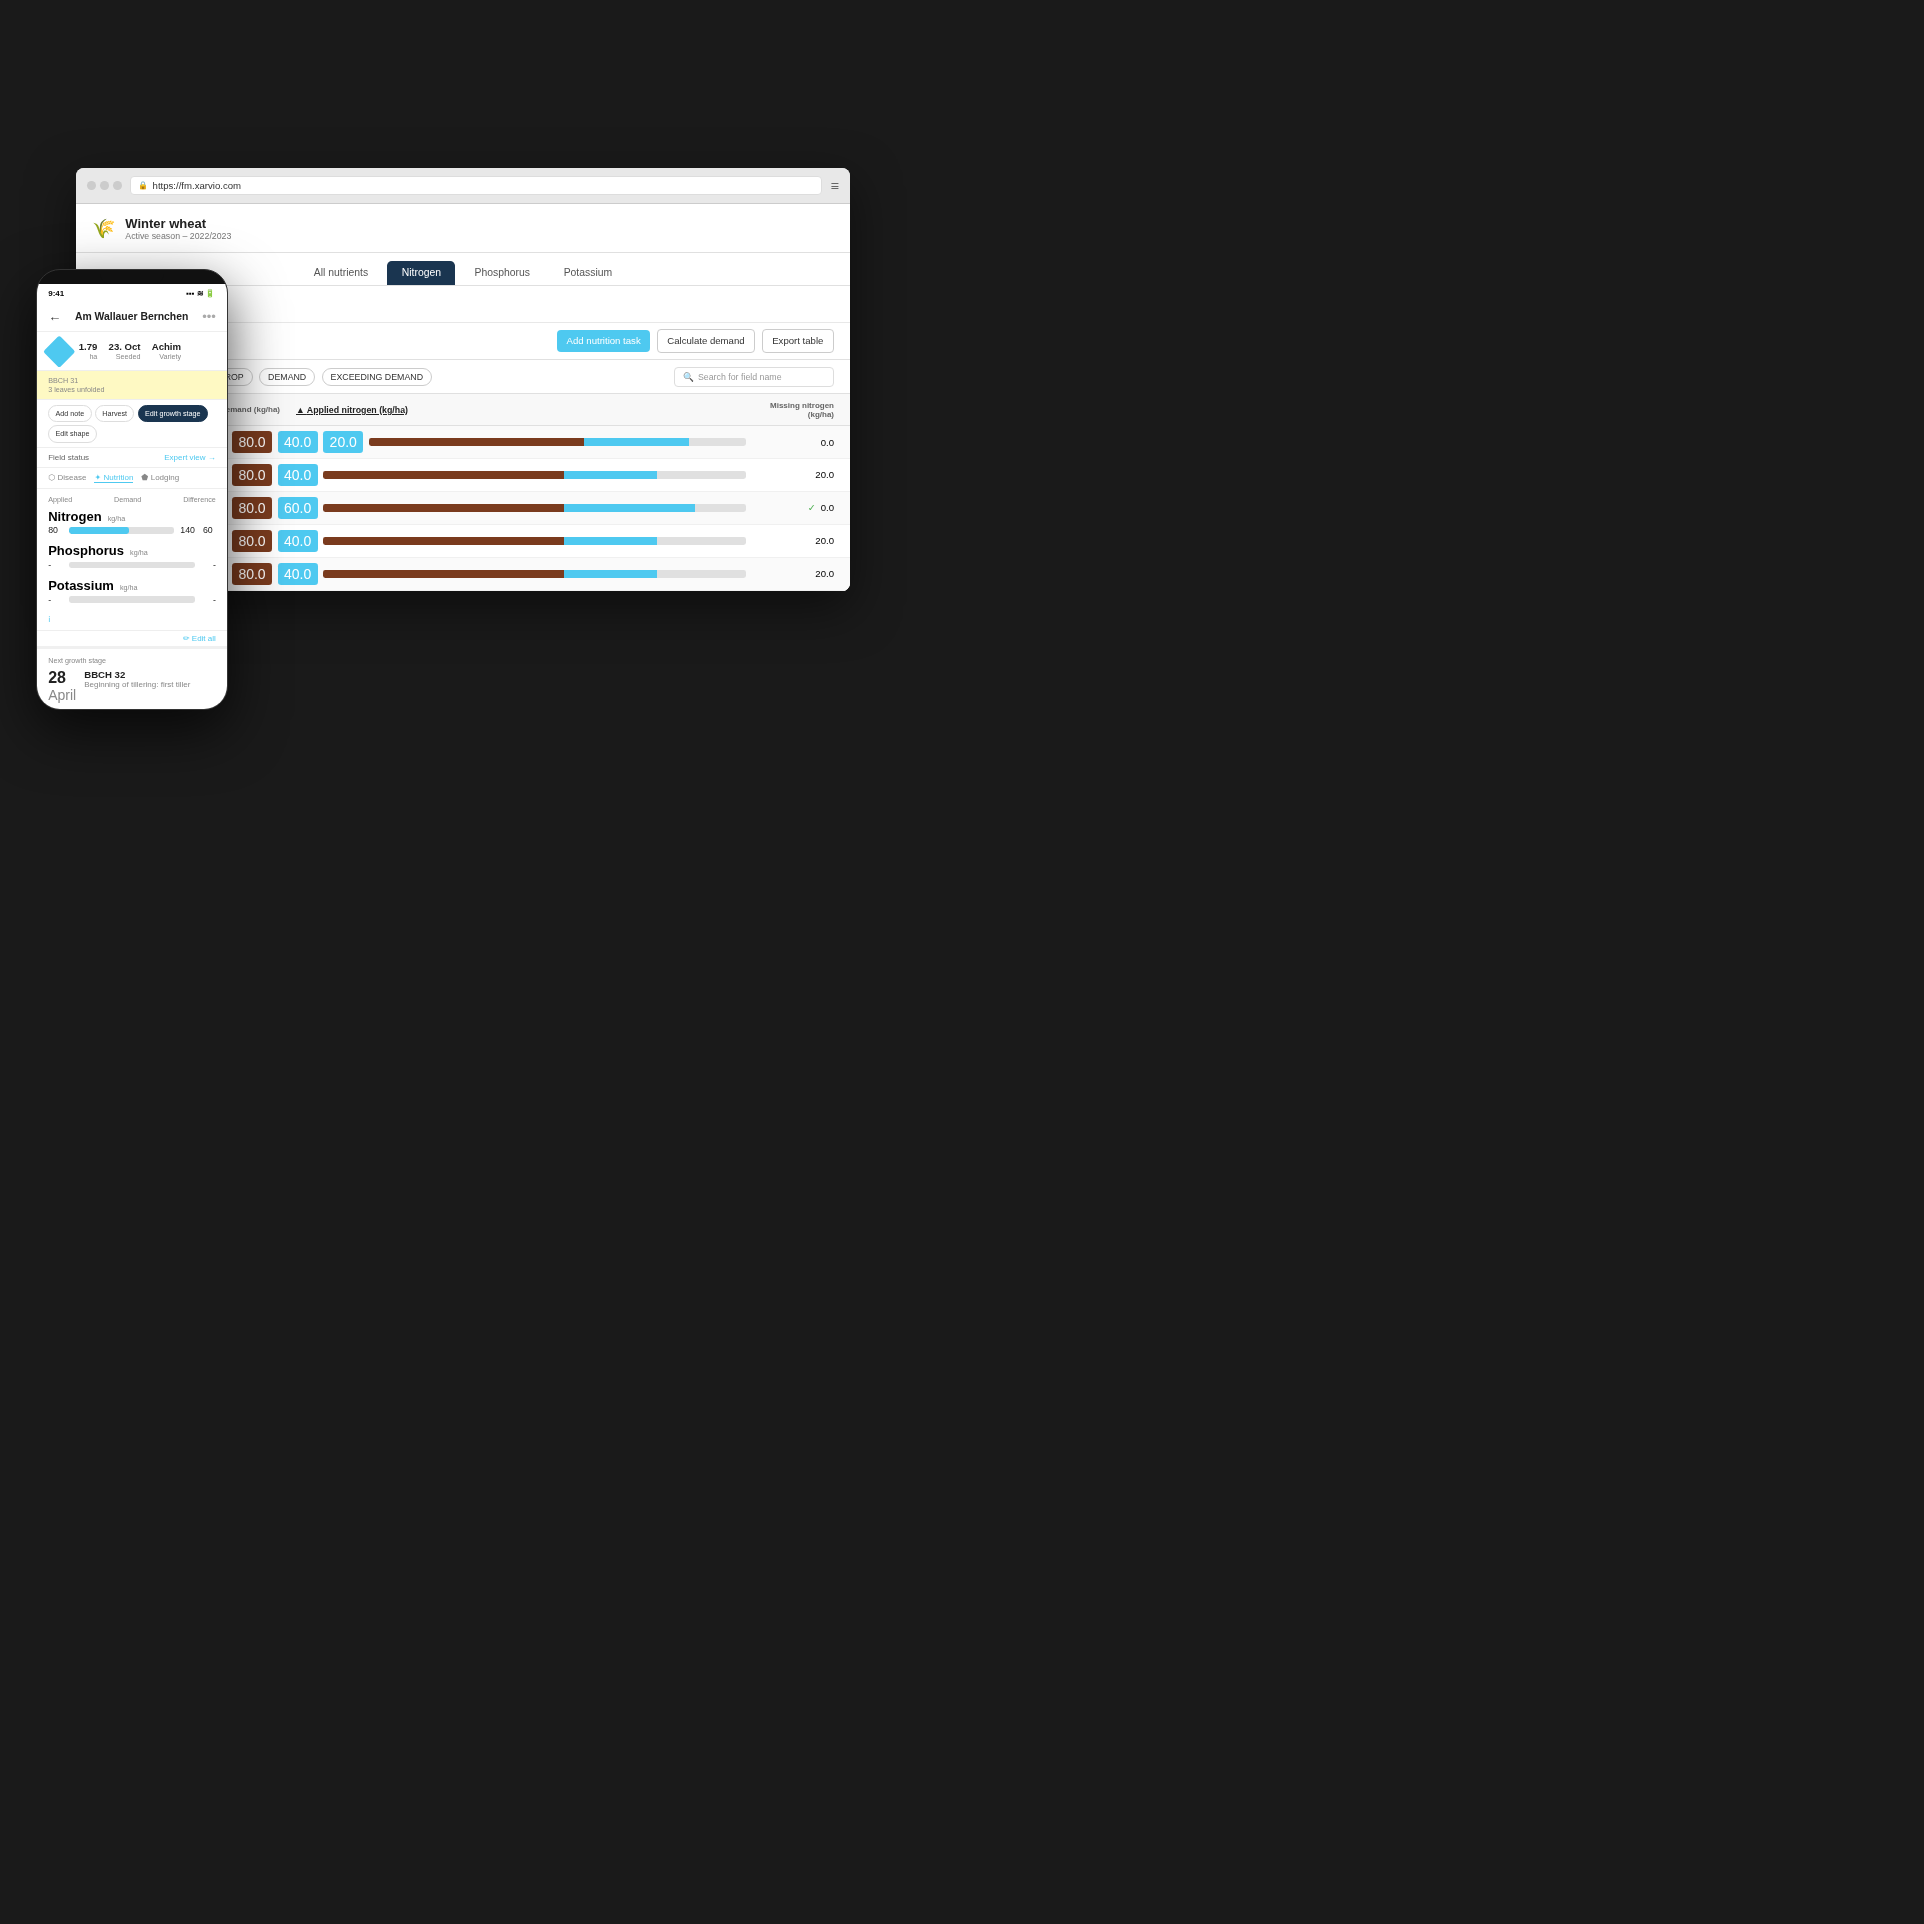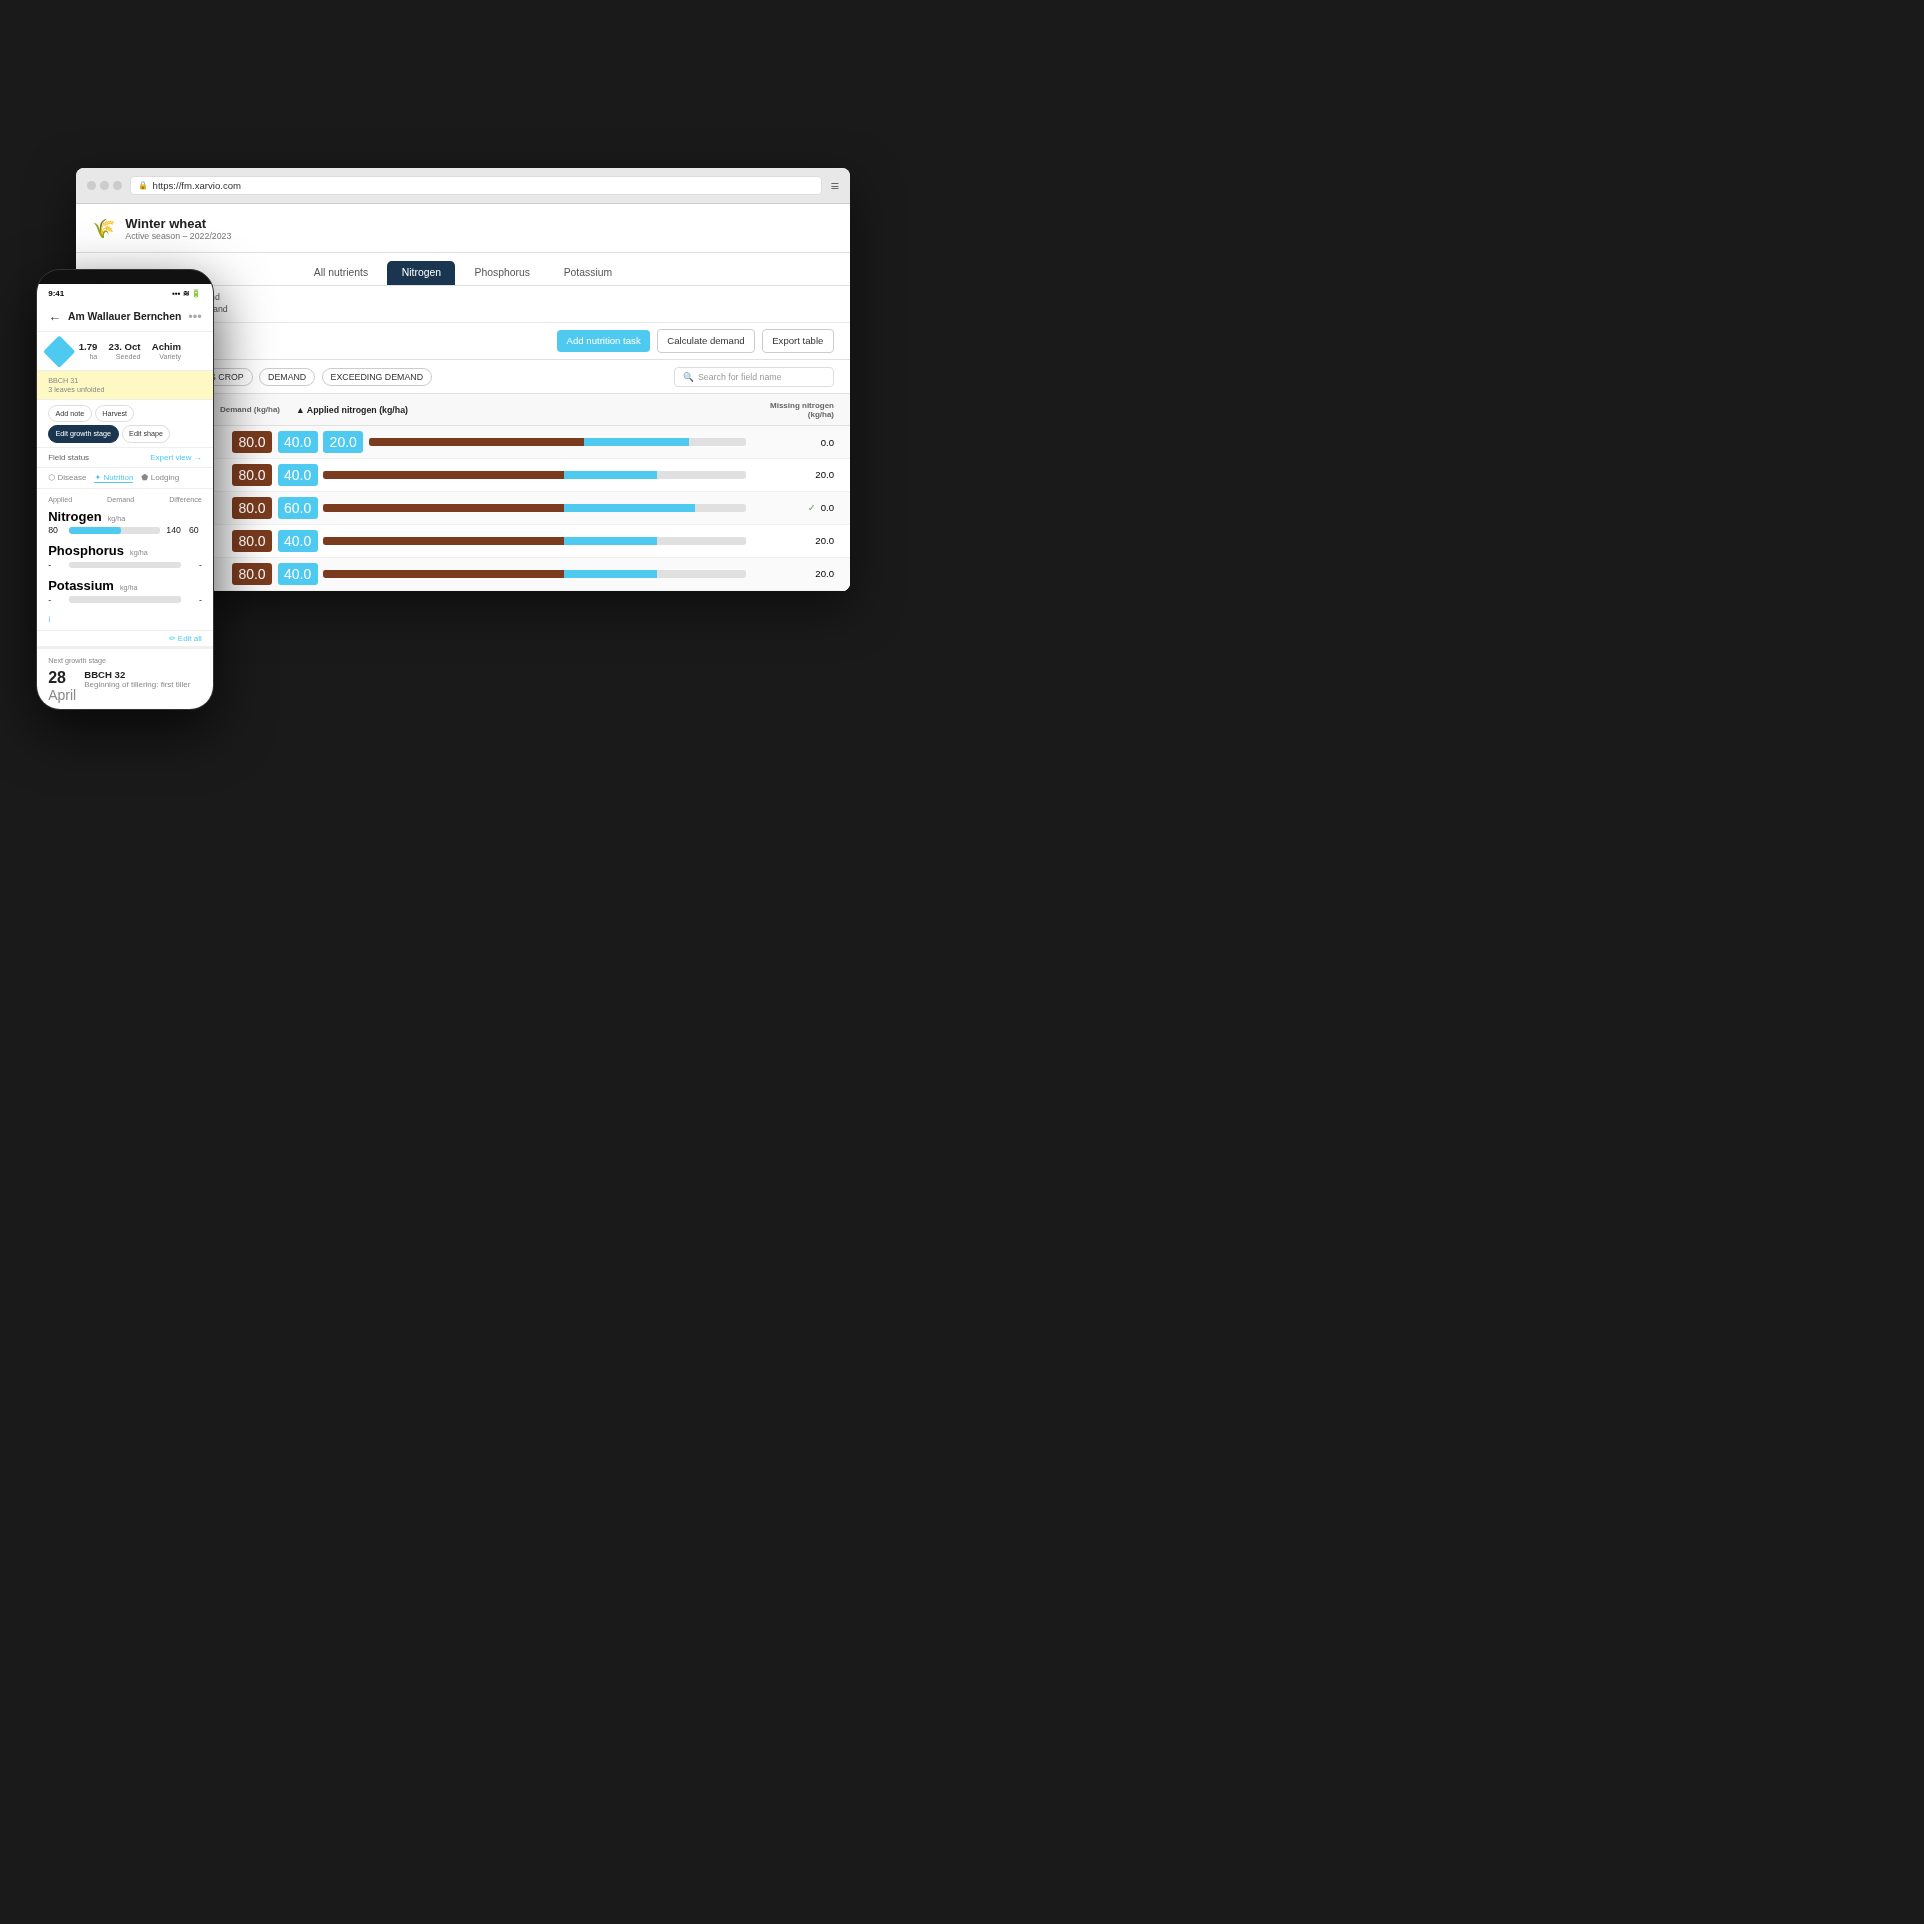--- a/index.html
+++ b/index.html
@@ -231,21 +231,21 @@
     }
     .pill-brown { background: #7a3b1e; }
     .pill-teal { background: #4ec9f0; }
     .check-icon { color: #4caf50; margin-right: 3.2px; }
 
     
     .phone-mockup {
       position: absolute;
       top: 269px;
       left: 36px;
-      width: 178px;
+      width: 192px;
       background: #111;
       border-radius: 24px;
       box-shadow: 0 20px 56px rgba(0,0,0,0.7);
       overflow: hidden;
       border: 1.6px solid #333;
     }
     .phone-status-bar {
       background: white;
       padding: 4.8px 11.2px;
       display: flex;
@@ -463,21 +463,21 @@
   </div>
 
   <div class="table-header-row">
     <div class="col-field"></div>
     <div style="width:64px;font-size:8px;color:#666;font-weight:600;">
       <span>Exp. yield (t)</span>
     </div>
     <div style="width:76px;font-size:8px;color:#666;font-weight:600;">
       <span>Demand (kg/ha)</span>
     </div>
-    <div style="flex:1;font-size:8.8px;color:#222;font-weight:700;">
+    <div style="flex:1;font-size:8.8px;color:#222;font-weight:700;text-decoration:underline;">
       ▲ <span>Applied nitrogen (kg/ha)</span>
     </div>
     <div style="width:88px;font-size:8px;color:#666;font-weight:600;text-align:right;">
       <span>Missing nitrogen (kg/ha)</span>
     </div>
   </div>
 
   <div class="data-table" id="table-body">
   <div class="table-row">
       <div style="width:64px;"><input class="input-cell" value="8" style="width: 44px; margin-right: 16px;"></div>

